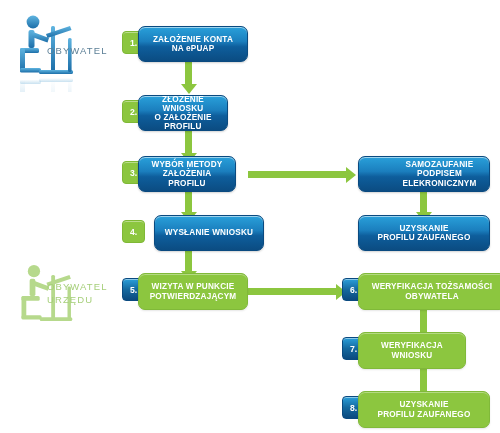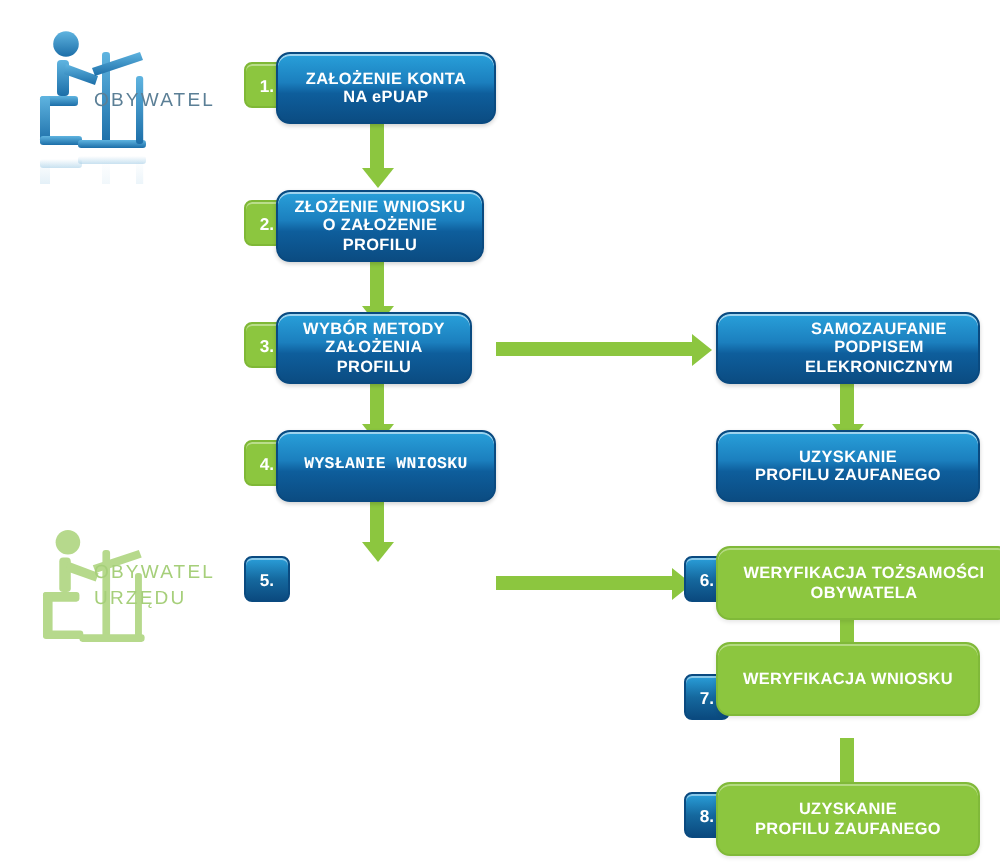--- a/index.html
+++ b/index.html
@@ -124,56 +124,60 @@
   <div class="varrow" style="left:420px;top:369px;height:24px;"></div>
   <div class="vhead" style="left:415.5px;top:391px;"></div>
 
   <div class="badge g" style="left:122px;top:31px;">1.</div>
   <div class="node blue" style="left:138px;top:26px;width:110px;height:36px;">
     <span>ZAŁOŻENIE KONTA
 NA ePUAP</span>
   </div>
 
   <div class="badge g" style="left:122px;top:100px;">2.</div>
-  <div class="node blue" style="left:138px;top:95px;width:104px;height:36px;">
+  <div class="node blue" style="left:138px;top:95px;width:90px;height:36px;">
     <span>ZŁOŻENIE WNIOSKU
 O ZAŁOŻENIE PROFILU</span>
   </div>
 
   <div class="badge g" style="left:122px;top:161px;">3.</div>
   <div class="node blue" style="left:138px;top:156px;width:98px;height:36px;">
     <span>WYBÓR METODY
 ZAŁOŻENIA PROFILU</span>
   </div>
 
   <div class="node blue" style="left:358px;top:156px;width:132px;height:36px;padding-left:37px;">
     <span>SAMOZAUFANIE
 PODPISEM ELEKRONICZNYM</span>
   </div>
 
   <div class="badge g" style="left:122px;top:220px;">4.</div>
-  <div class="node blue" style="left:138px;top:215px;width:110px;height:36px;font-family:Liberation Mono, monospace;">
+  <div class="node blue" style="left:154px;top:215px;width:110px;height:36px;">
     <span>WYSŁANIE WNIOSKU</span>
   </div>
 
   <div class="node blue" style="left:358px;top:215px;width:132px;height:36px;">
     <span>UZYSKANIE
 PROFILU ZAUFANEGO</span>
   </div>
 
   <div class="badge b" style="left:122px;top:278px;">5.</div>
+  <div class="node green" style="left:138px;top:273px;width:110px;height:37px;">
+    <span>WIZYTA W PUNKCIE
+POTWIERDZAJĄCYM</span>
+  </div>
 
   <div class="badge b" style="left:342px;top:278px;">6.</div>
   <div class="node green" style="left:358px;top:273px;width:148px;height:37px;">
     <span>WERYFIKACJA TOŻSAMOŚCI
 OBYWATELA</span>
   </div>
 
   <div class="badge b" style="left:342px;top:337px;">7.</div>
-  <div class="node green" style="left:358px;top:321px;width:132px;height:37px;">
+  <div class="node green" style="left:358px;top:332px;width:108px;height:37px;">
     <span>WERYFIKACJA WNIOSKU</span>
   </div>
 
   <div class="badge b" style="left:342px;top:396px;">8.</div>
   <div class="node green" style="left:358px;top:391px;width:132px;height:37px;">
     <span>UZYSKANIE
 PROFILU ZAUFANEGO</span>
   </div>
 
 </div>

